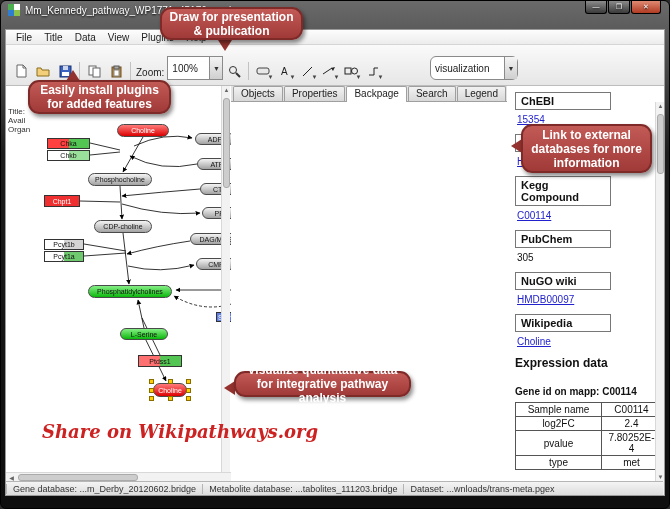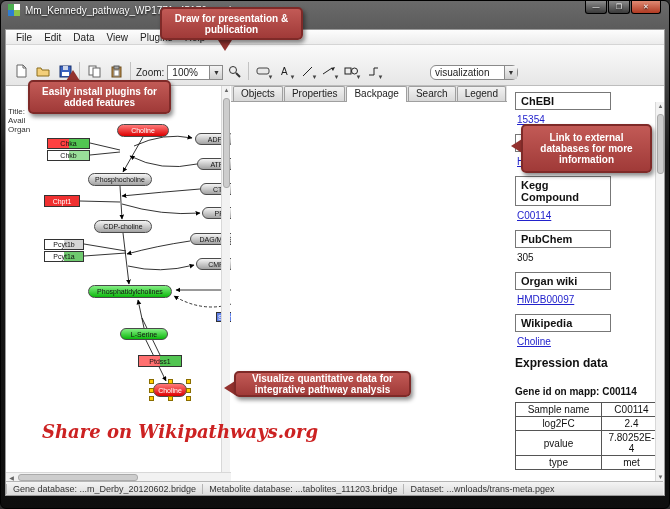--- a/index.html
+++ b/index.html
@@ -20,21 +20,21 @@
     display:flex;align-items:center;padding-left:4px;font-size:10px;color:#222;}
   .menu-item{padding:0 6px;}
   .toolbar{position:relative;height:41px;background:linear-gradient(#fafafa,#e6e6e6);
     border-bottom:1px solid #bdbdbd;display:flex;align-items:flex-end;padding:0 0 4px 4px;font-size:10px;color:#222;}
   .tbtn{width:22px;height:20px;border:1px solid transparent;border-radius:2px;display:flex;
     align-items:center;justify-content:center;position:relative;}
   .tbtn svg{display:block;}
   .tbtn .caret{font-size:6px;color:#444;position:absolute;right:0;bottom:0;}
   .sep{width:1px;height:18px;background:#c2c2c2;margin:0 3px 1px 3px;}
   .zoom-label{margin:0 3px 3px 2px;}
-  .combo{height:15px;background:#fff;border:1px solid #8a8a8a;display:flex;align-items:center;
+  .combo{height:24px;background:#fff;border:1px solid #8a8a8a;display:flex;align-items:center;
     font-size:10px;margin-bottom:1px;}
   .combo .val{padding:0 4px;flex:1;white-space:nowrap;overflow:hidden;}
   .combo .drop{width:13px;height:100%;border-left:1px solid #8a8a8a;background:linear-gradient(#f4f4f4,#cfcfcf);
     font-size:7px;display:flex;align-items:center;justify-content:center;color:#333;}
   .zoom-combo{width:56px;}
   .viz-combo{position:absolute;left:424px;bottom:4px;width:88px;border-radius:6px;}
   
   .content{position:absolute;left:0;right:0;top:56px;bottom:14px;display:flex;}
   .canvas-wrap{position:relative;width:426px;height:100%;border-right:1px solid #a8a8a8;background:#fff;}
   .canvas{position:absolute;left:0;top:0;width:417px;height:400px;background:#fff;overflow:hidden;}
@@ -72,21 +72,21 @@
   .expr-table td{border:1px solid #555;font-size:10px;padding:1px 6px;text-align:center;
     min-width:60px;color:#111;background:#fff;}
   .expr-table td:first-child{min-width:86px;}
   .panel-scroll{position:absolute;right:0;top:16px;bottom:0;width:9px;background:#f2f2f2;border-left:1px solid #d8d8d8;}
   
   .statusbar{position:absolute;left:0;right:1px;bottom:0;height:14px;background:linear-gradient(#f4f4f4,#dcdcdc);
     border-top:1px solid #b5b5b5;display:flex;align-items:center;font-size:9px;color:#333;overflow:hidden;}
   .statusbar .seg{border-left:1px solid #b5b5b5;padding:0 6px;white-space:nowrap;}
   
   .callout{position:absolute;background:linear-gradient(#c25a56,#a03a38);border:2px solid #7e2a28;
-    border-radius:5px;color:#fff;font-size:10px;font-weight:bold;text-align:center;
+    border-radius:11px;color:#fff;font-size:12px;font-weight:bold;text-align:center;
     display:flex;align-items:center;justify-content:center;padding:3px 6px;
     box-shadow:2px 3px 4px rgba(0,0,0,.45);z-index:30;}
   .ptr{position:absolute;width:0;height:0;z-index:29;}
   .ptr.down{border-left:7px solid transparent;border-right:7px solid transparent;border-top:11px solid #93322f;}
   .ptr.up{border-left:7px solid transparent;border-right:7px solid transparent;border-bottom:11px solid #93322f;}
   .ptr.left{border-top:7px solid transparent;border-bottom:7px solid transparent;border-right:11px solid #93322f;}
   .share-text{position:absolute;left:42px;top:421px;font-family:"DejaVu Serif",serif;
     font-style:italic;font-weight:bold;font-size:18px;color:#cc2222;z-index:25;}
 </style>
 </head>
@@ -104,21 +104,21 @@
     <div class="winbtns">
       <div class="winbtn">—</div>
       <div class="winbtn">❐</div>
       <div class="winbtn close">✕</div>
     </div>
   </div>
 
   <div class="inner">
     <div class="menubar" id="menu-bar">
         <span class="menu-item">File</span>
-        <span class="menu-item">Edit</span>
+        <span class="menu-item">Title</span>
         <span class="menu-item">Data</span>
         <span class="menu-item">View</span>
         <span class="menu-item">Plugins</span>
         <span class="menu-item">Help</span>
       </div>
 
     <div class="toolbar">
       <span id="tb-file" style="display:flex;">
           <span class="tbtn">
             <svg width="13" height="14">
@@ -335,21 +335,21 @@
         <div class="panel-body">
           <div id="backpage-sections">
               <div class="sec-header">ChEBI</div>
               <div class="sec-link">15354</div>
               <div class="sec-header">HMDB</div>
               <div class="sec-link">HMDB00097</div>
               <div class="sec-header">Kegg Compound</div>
               <div class="sec-link">C00114</div>
               <div class="sec-header">PubChem</div>
               <div class="sec-link plain">305</div>
-              <div class="sec-header">Organ wiki</div>
+              <div class="sec-header">NuGO wiki</div>
               <div class="sec-link">HMDB00097</div>
               <div class="sec-header">Wikipedia</div>
               <div class="sec-link">Choline</div>
             </div>
           <div class="expr-title">Expression data</div>
           <div class="geneid">Gene id on mapp: C00114</div>
           <table class="expr-table">
             <tbody id="expr-tbody">
                 <tr>
                   <td>Sample name</td>

